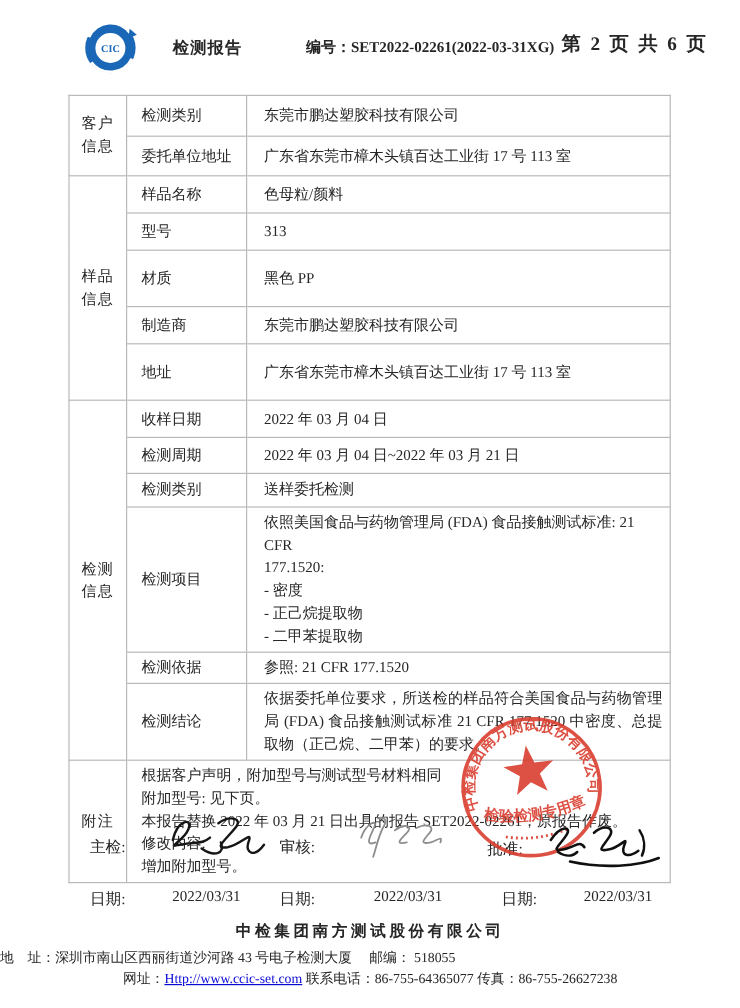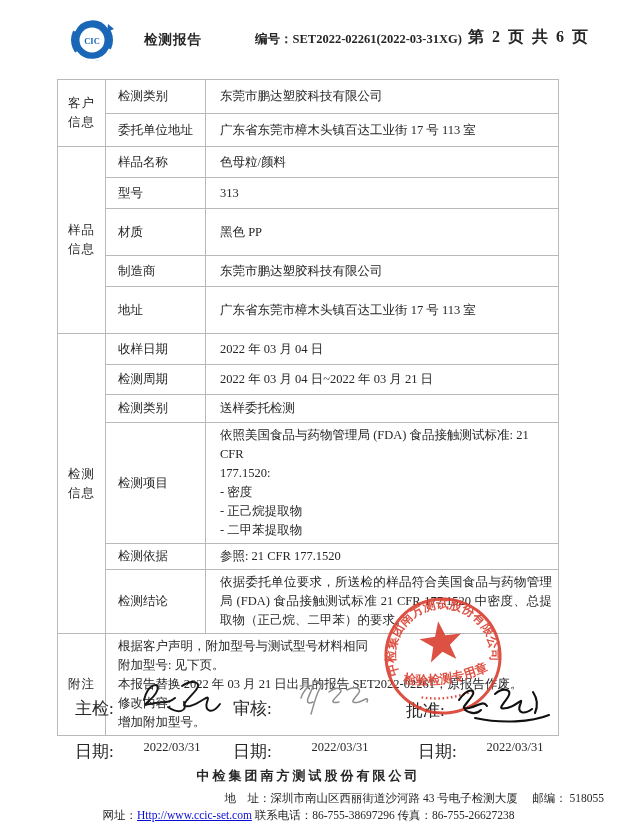--- a/index.html
+++ b/index.html
@@ -28,31 +28,31 @@
     vertical-align:middle; overflow:hidden;
   }
   td.sec {
     text-align:center; white-space:pre-line; letter-spacing:1px;
   }
   td.lbl { padding:2px 4px 2px 12px; }
   td.val { padding:3px 6px 3px 14px; }
   .pre { white-space:pre-line; }
 
   
-  .role-lbl, .date-lbl { font-size:17px; }
+  .role-lbl, .date-lbl { font-size:13px; }
   .date-val { font-size:12.5px; text-align:center; width:90px; }
   .sig { pointer-events:none; }
 
   
   .stamp { left:372px; top:590px; width:142px; height:138px; opacity:.88; }
 
   
   .foot-company { left:0; top:767px; width:617px; text-align:center;
     font-size:13px; font-weight:bold; letter-spacing:3px; }
-  .foot-line1 { left:0; top:791px; width:604px; text-align:right; font-size:11.5px; }
+  .foot-line1 { left:0; top:791px; width:604px; text-align:left; font-size:11.5px; }
   .foot-line2 { left:0; top:808px; width:617px; text-align:center; font-size:11.5px; }
   .foot-link { color:#0b0bd6; font-family:"Liberation Serif","DejaVu Serif",serif; }
 </style>
 </head>
 <body>
 
 <div class="abs logo-wrap">
   <svg width="56" height="50" viewBox="0 0 56 50">
     <circle cx="28" cy="24" r="21" fill="#1a67b8"></circle>
     <path d="M 10 15 A 20 20 0 0 1 45 12" fill="none" stroke="#ffffff" stroke-width="2.6"></path>
@@ -200,14 +200,14 @@
 <div class="abs date-lbl" style="left:75px; top:740px">日期:</div>
 <div class="abs date-val" style="left:127px; top:740px">2022/03/31</div>
 <div class="abs date-lbl" style="left:233px; top:740px">日期:</div>
 <div class="abs date-val" style="left:295px; top:740px">2022/03/31</div>
 <div class="abs date-lbl" style="left:418px; top:740px">日期:</div>
 <div class="abs date-val" style="left:470px; top:740px">2022/03/31</div>
 
 <div class="abs foot-company">中检集团南方测试股份有限公司</div>
 <div class="abs foot-line1">地　址：深圳市南山区西丽街道沙河路 43 号电子检测大厦　 邮编： 518055</div>
 <div class="abs foot-line2">
-  <span>网址：</span><a class="foot-link" href="#">Http://www.ccic-set.com</a><span> 联系电话：86-755-38697296 传真：86-755-26627238</span>
+  <span>网址：</span><a class="foot-link" href="#">Http://www.ccic-set.com</a><span> 联系电话：86-755-64365077 传真：86-755-26627238</span>
 </div>
 
 </body></html>

